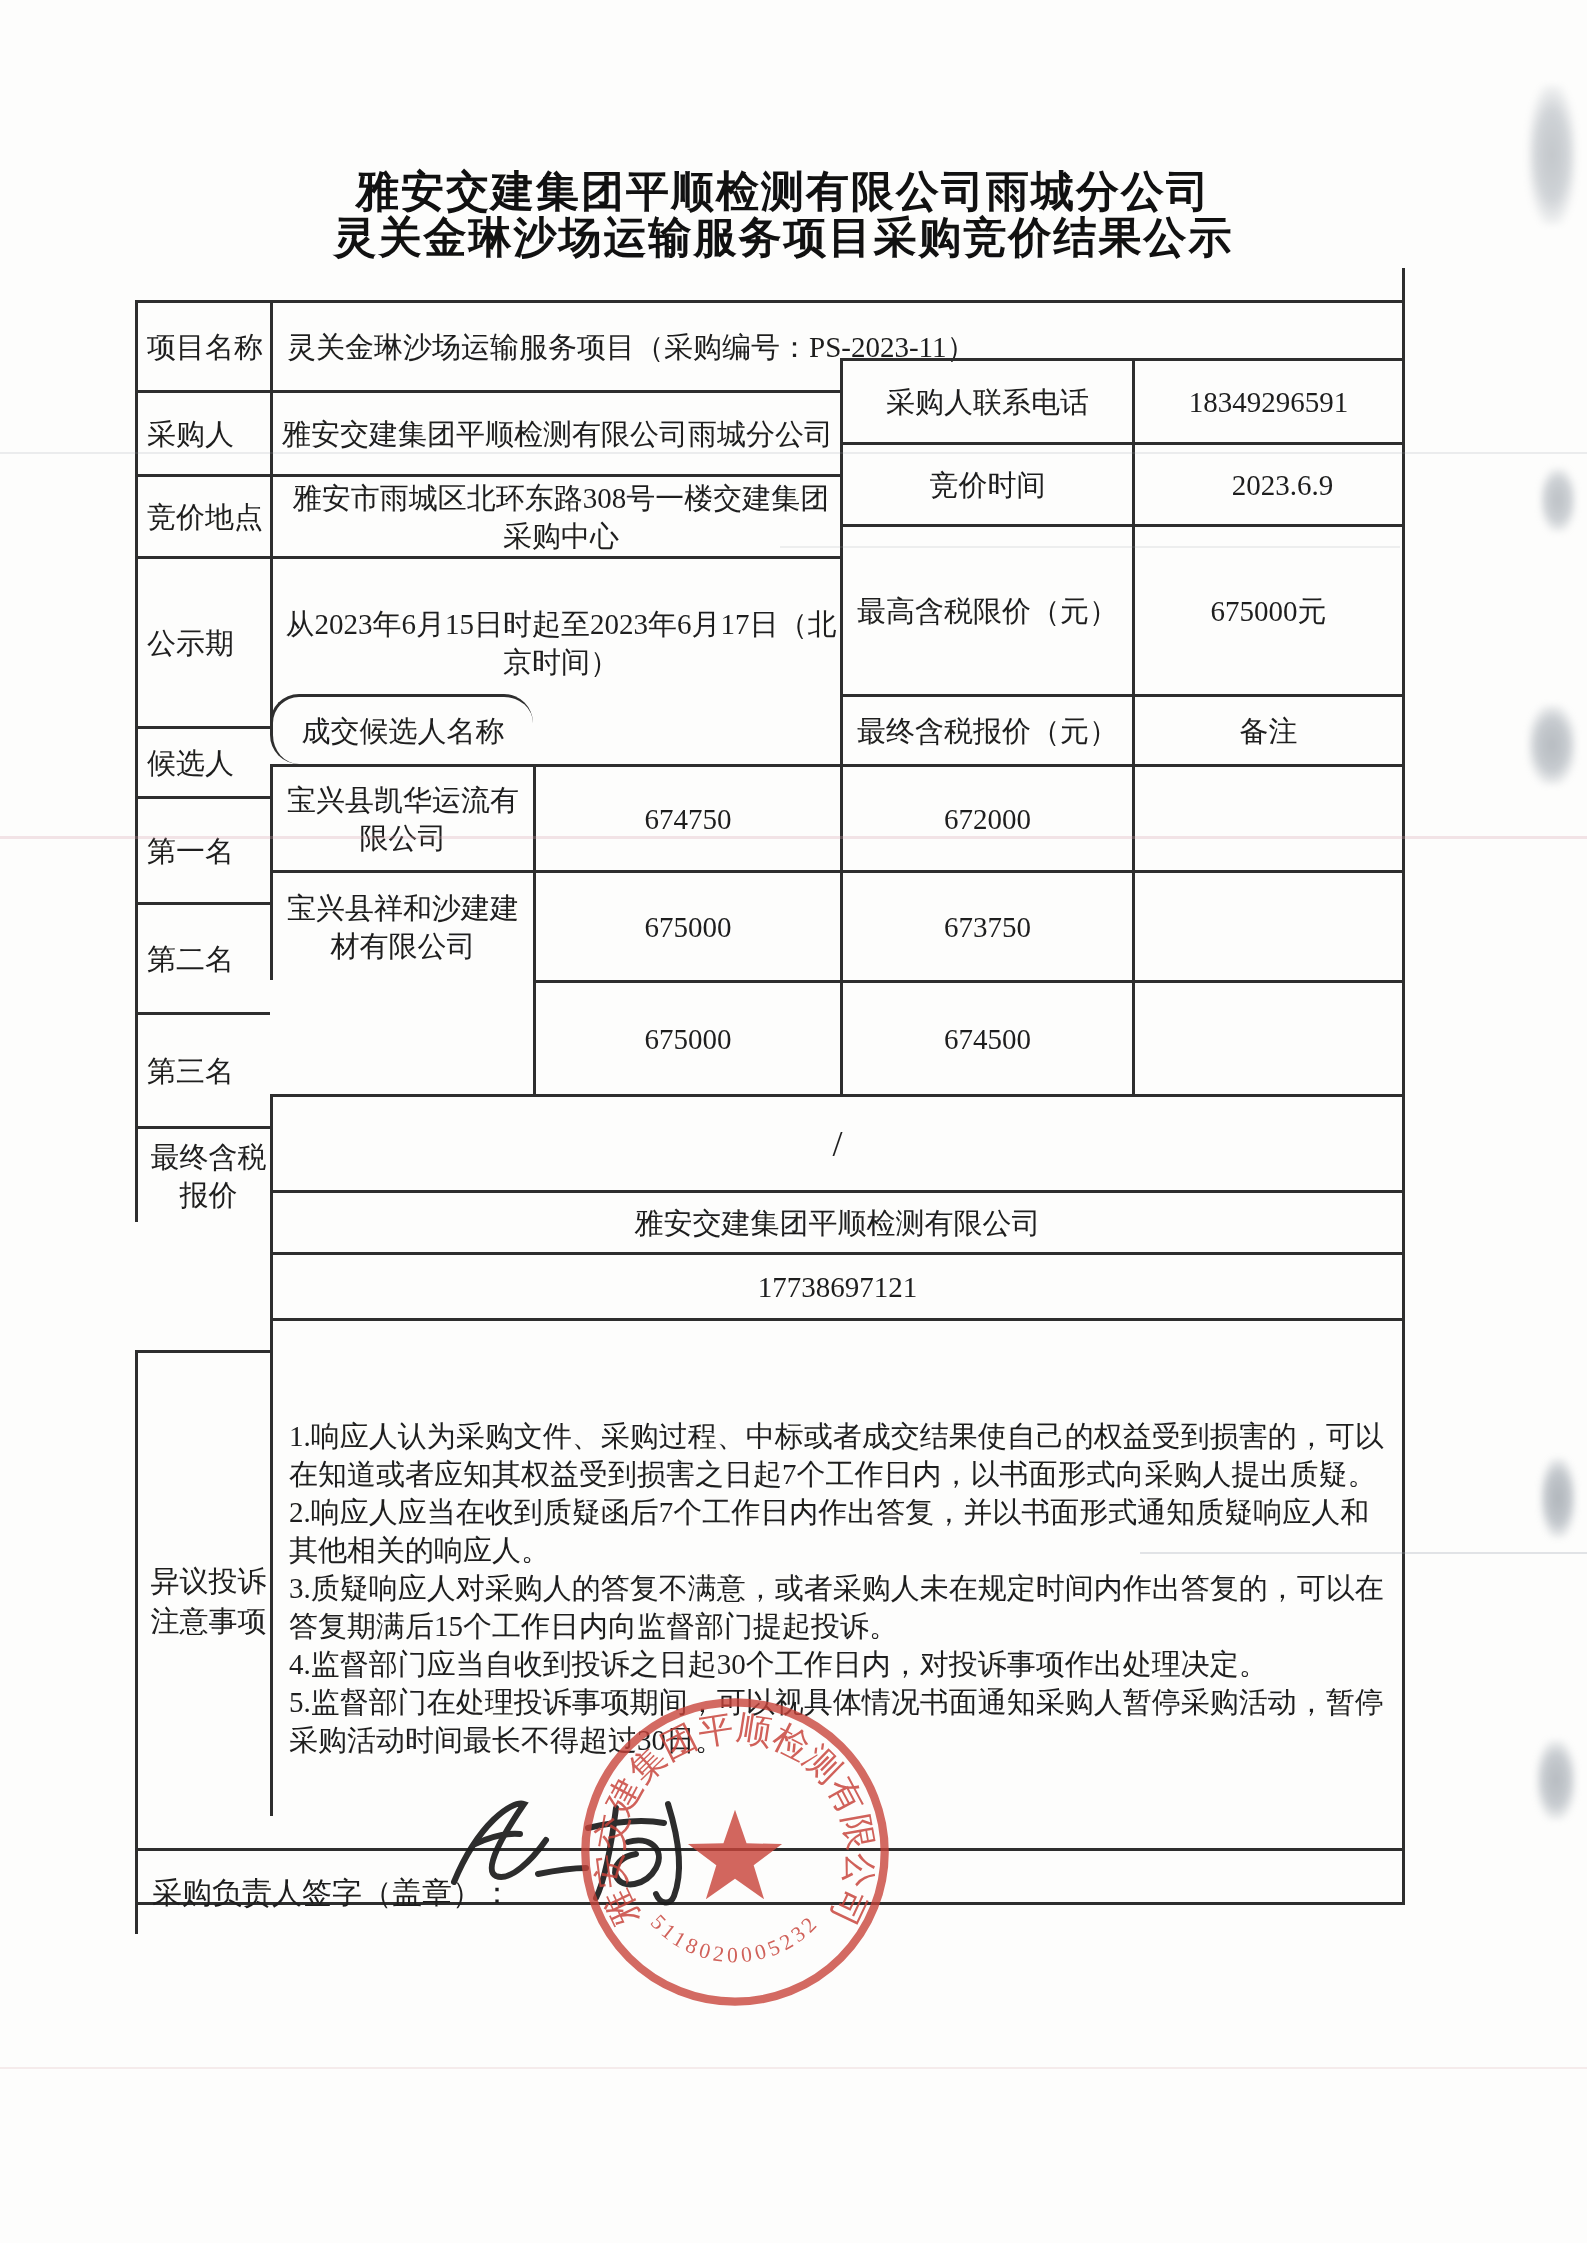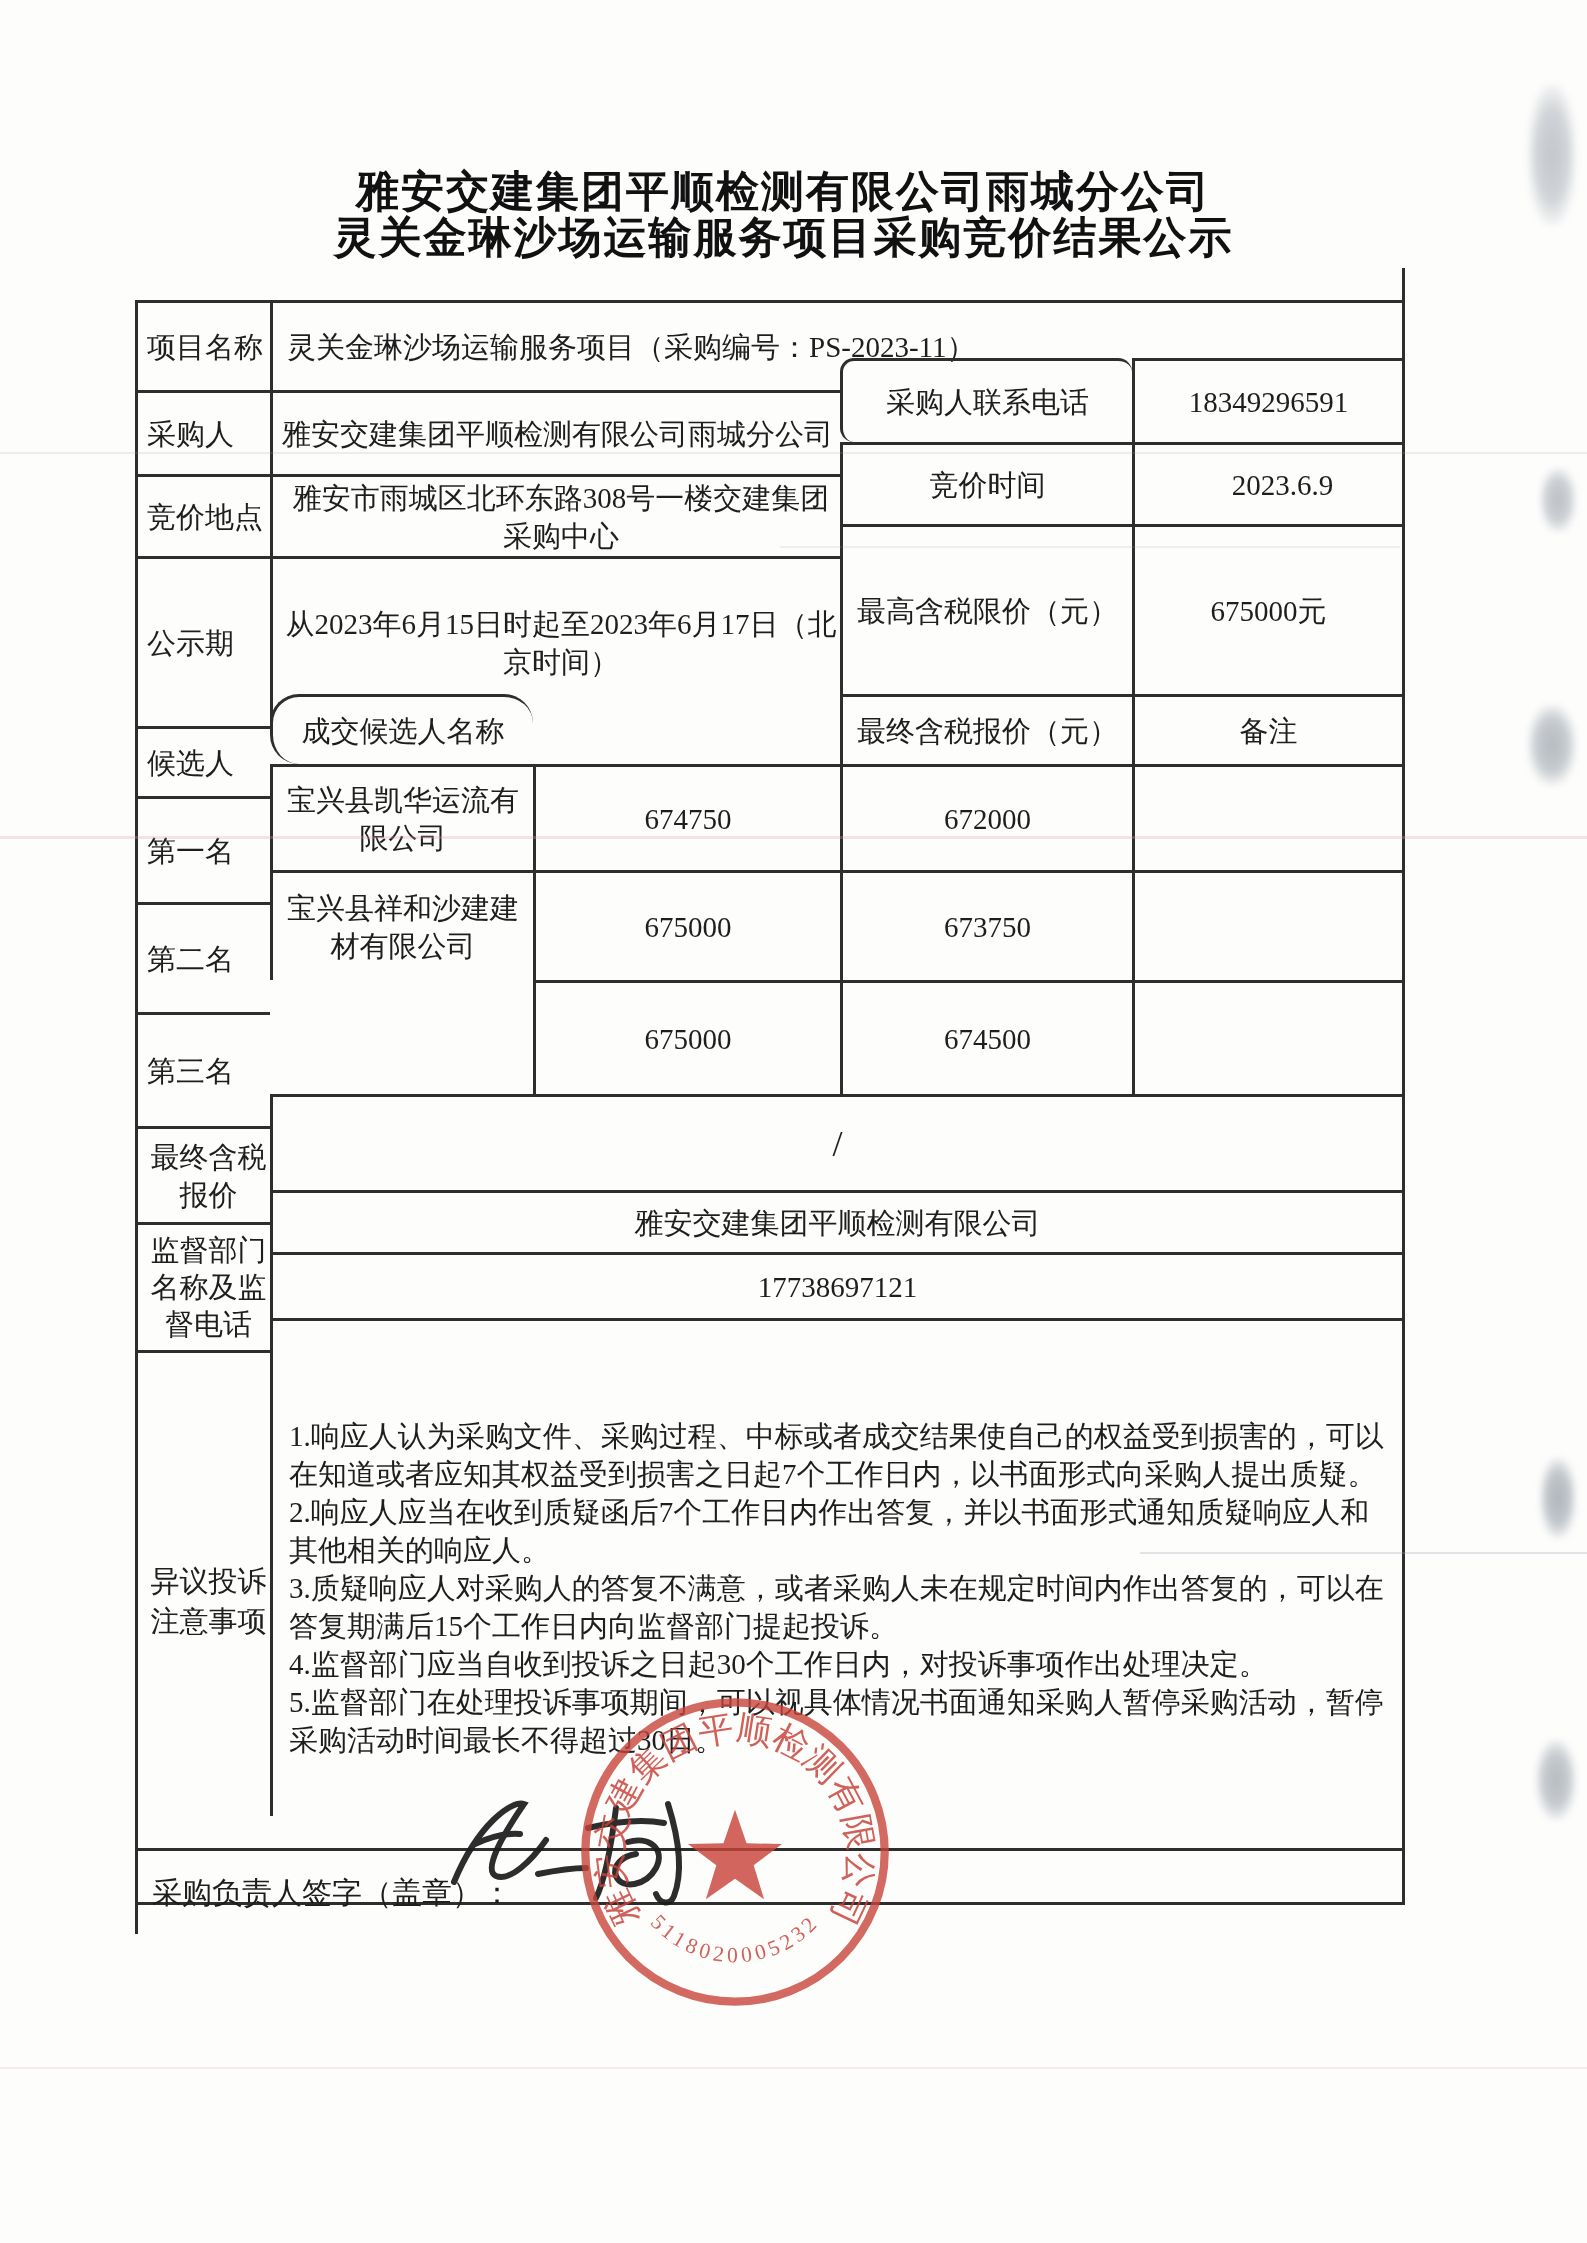--- a/index.html
+++ b/index.html
@@ -60,21 +60,21 @@
   <div class="title" style="top:163px;">雅安交建集团平顺检测有限公司雨城分公司</div>
   <div class="title" style="top:209px;">灵关金琳沙场运输服务项目采购竞价结果公示</div>
 
   <div id="doc-table">
 
     <div class="cell left" style="left:0;top:0;width:135px;height:90px;">项目名称</div>
     <div class="cell left" style="left:135px;top:0;width:1132px;height:90px;padding-left:14px;">灵关金琳沙场运输服务项目（采购编号：PS-2023-11）</div>
 
     <div class="cell left" style="left:0;top:90px;width:135px;height:84px;">采购人</div>
     <div class="cell left" style="left:135px;top:90px;width:570px;height:84px;">雅安交建集团平顺检测有限公司雨城分公司</div>
-    <div class="cell center" style="left:705px;top:90px;width:292px;height:84px;border-radius:14px;">采购人联系电话</div>
+    <div class="cell center" style="left:705px;top:90px;width:292px;height:84px;">采购人联系电话</div>
     <div class="cell center" style="left:997px;top:90px;width:270px;height:84px;">18349296591</div>
 
     <div class="cell left" style="left:0;top:174px;width:135px;height:82px;">竞价地点</div>
     <div class="cell left" style="left:135px;top:174px;width:570px;height:82px;">雅安市雨城区北环东路308号一楼交建集团采购中心</div>
     <div class="cell center" style="left:705px;top:174px;width:292px;height:82px;">竞价时间</div>
     <div class="cell center" style="left:997px;top:174px;width:270px;height:82px;padding-left:32px;">2023.6.9</div>
 
     <div class="cell left" style="left:0;top:256px;width:135px;height:170px;">公示期</div>
     <div class="cell left" style="left:135px;top:256px;width:570px;height:170px;">从2023年6月15日时起至2023年6月17日（北京时间）</div>
     <div class="cell center" style="left:705px;top:256px;width:292px;height:170px;">最高含税限价（元）</div>
@@ -98,21 +98,20 @@
     <div class="cell center" style="left:997px;top:602px;width:270px;height:110px;"></div>
 
     <div class="cell left" style="left:0;top:712px;width:135px;height:114px;">第三名</div>
     <div class="cell center" style="left:398px;top:712px;width:307px;height:114px;">675000</div>
     <div class="cell center" style="left:705px;top:712px;width:292px;height:114px;">674500</div>
     <div class="cell center" style="left:997px;top:712px;width:270px;height:114px;"></div>
 
     <div class="cell left" style="left:0;top:826px;width:135px;height:96px;">最终含税报价</div>
     <div class="cell center" style="left:135px;top:826px;width:1132px;height:96px;font-size:36px;">/</div>
 
-    <div class="cell left" style="left:0;top:922px;width:135px;height:128px;line-height:37px;">监督部门名称及监督电话</div>
     <div class="cell center" style="left:135px;top:922px;width:1132px;height:62px;">雅安交建集团平顺检测有限公司</div>
     <div class="cell center" style="left:135px;top:984px;width:1132px;height:66px;">17738697121</div>
 
     <div class="cell left" style="left:0;top:1050px;width:135px;height:498px;line-height:40px;">异议投诉注意事项</div>
     <div class="cell objection-body" style="left:135px;top:1050px;width:1132px;height:498px;">
       <p>1.响应人认为采购文件、采购过程、中标或者成交结果使自己的权益受到损害的，可以在知道或者应知其权益受到损害之日起7个工作日内，以书面形式向采购人提出质疑。</p>
       <p>2.响应人应当在收到质疑函后7个工作日内作出答复，并以书面形式通知质疑响应人和其他相关的响应人。</p>
       <p>3.质疑响应人对采购人的答复不满意，或者采购人未在规定时间内作出答复的，可以在答复期满后15个工作日内向监督部门提起投诉。</p>
       <p>4.监督部门应当自收到投诉之日起30个工作日内，对投诉事项作出处理决定。</p>
       <p>5.监督部门在处理投诉事项期间，可以视具体情况书面通知采购人暂停采购活动，暂停采购活动时间最长不得超过30日。</p>

